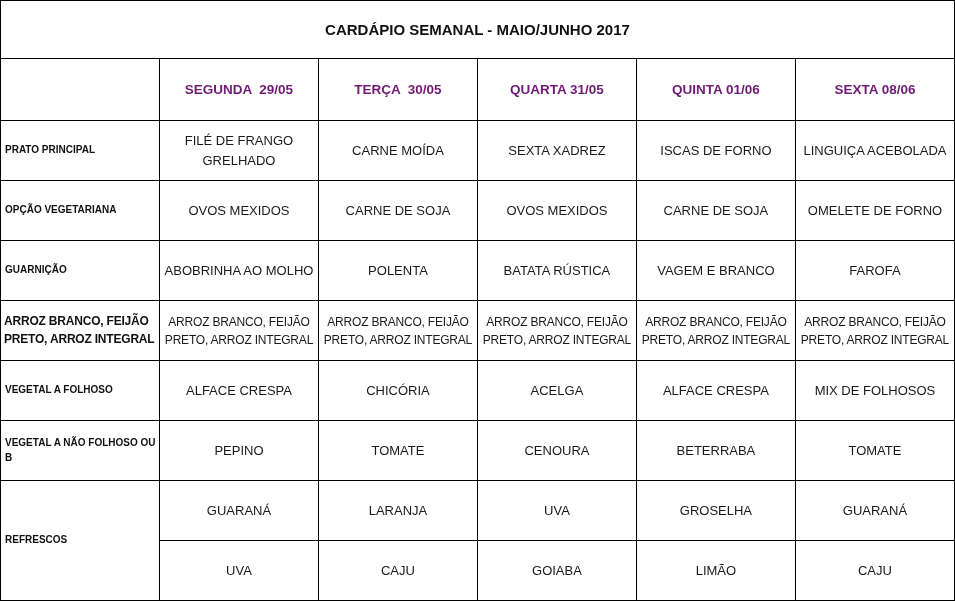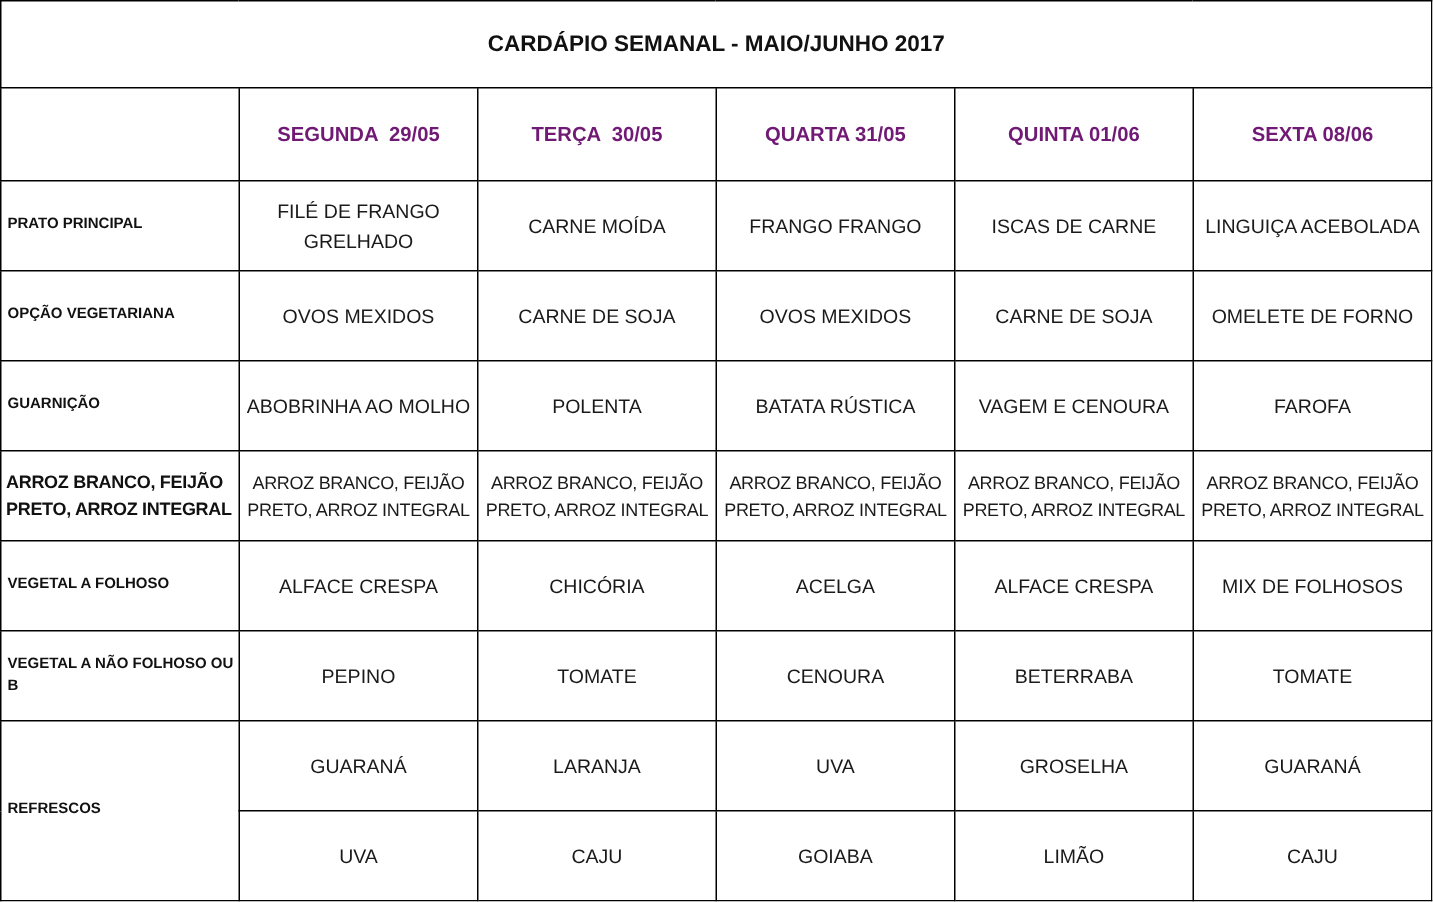--- a/index.html
+++ b/index.html
@@ -79,40 +79,40 @@
     <td class="day-header">TERÇA  30/05</td>
     <td class="day-header">QUARTA 31/05</td>
     <td class="day-header">QUINTA 01/06</td>
     <td class="day-header">SEXTA 08/06</td>
   </tr>
 
   <tr class="content-row">
     <td class="row-label">PRATO PRINCIPAL</td>
     <td class="menu-cell">FILÉ DE FRANGO GRELHADO</td>
     <td class="menu-cell">CARNE MOÍDA</td>
-    <td class="menu-cell">FRANGO FRANGO</td>
-    <td class="menu-cell">ISCAS DE CARNE</td>
+    <td class="menu-cell">SEXTA XADREZ</td>
+    <td class="menu-cell">ISCAS DE FORNO</td>
     <td class="menu-cell">LINGUIÇA ACEBOLADA</td>
   </tr>
 
   <tr class="content-row">
     <td class="row-label">OPÇÃO VEGETARIANA</td>
     <td class="menu-cell">OVOS MEXIDOS</td>
     <td class="menu-cell">CARNE DE SOJA</td>
     <td class="menu-cell">OVOS MEXIDOS</td>
     <td class="menu-cell">CARNE DE SOJA</td>
     <td class="menu-cell">OMELETE DE FORNO</td>
   </tr>
 
   <tr class="content-row">
     <td class="row-label">GUARNIÇÃO</td>
     <td class="menu-cell">ABOBRINHA AO MOLHO</td>
     <td class="menu-cell">POLENTA</td>
     <td class="menu-cell">BATATA RÚSTICA</td>
-    <td class="menu-cell">VAGEM E CENOURA</td>
+    <td class="menu-cell">VAGEM E BRANCO</td>
     <td class="menu-cell">FAROFA</td>
   </tr>
 
   <tr class="content-row">
     <td class="row-label small">ARROZ BRANCO, FEIJÃO PRETO, ARROZ INTEGRAL</td>
     <td class="menu-cell small">ARROZ BRANCO, FEIJÃO PRETO, ARROZ INTEGRAL</td>
     <td class="menu-cell small">ARROZ BRANCO, FEIJÃO PRETO, ARROZ INTEGRAL</td>
     <td class="menu-cell small">ARROZ BRANCO, FEIJÃO PRETO, ARROZ INTEGRAL</td>
     <td class="menu-cell small">ARROZ BRANCO, FEIJÃO PRETO, ARROZ INTEGRAL</td>
     <td class="menu-cell small">ARROZ BRANCO, FEIJÃO PRETO, ARROZ INTEGRAL</td>

